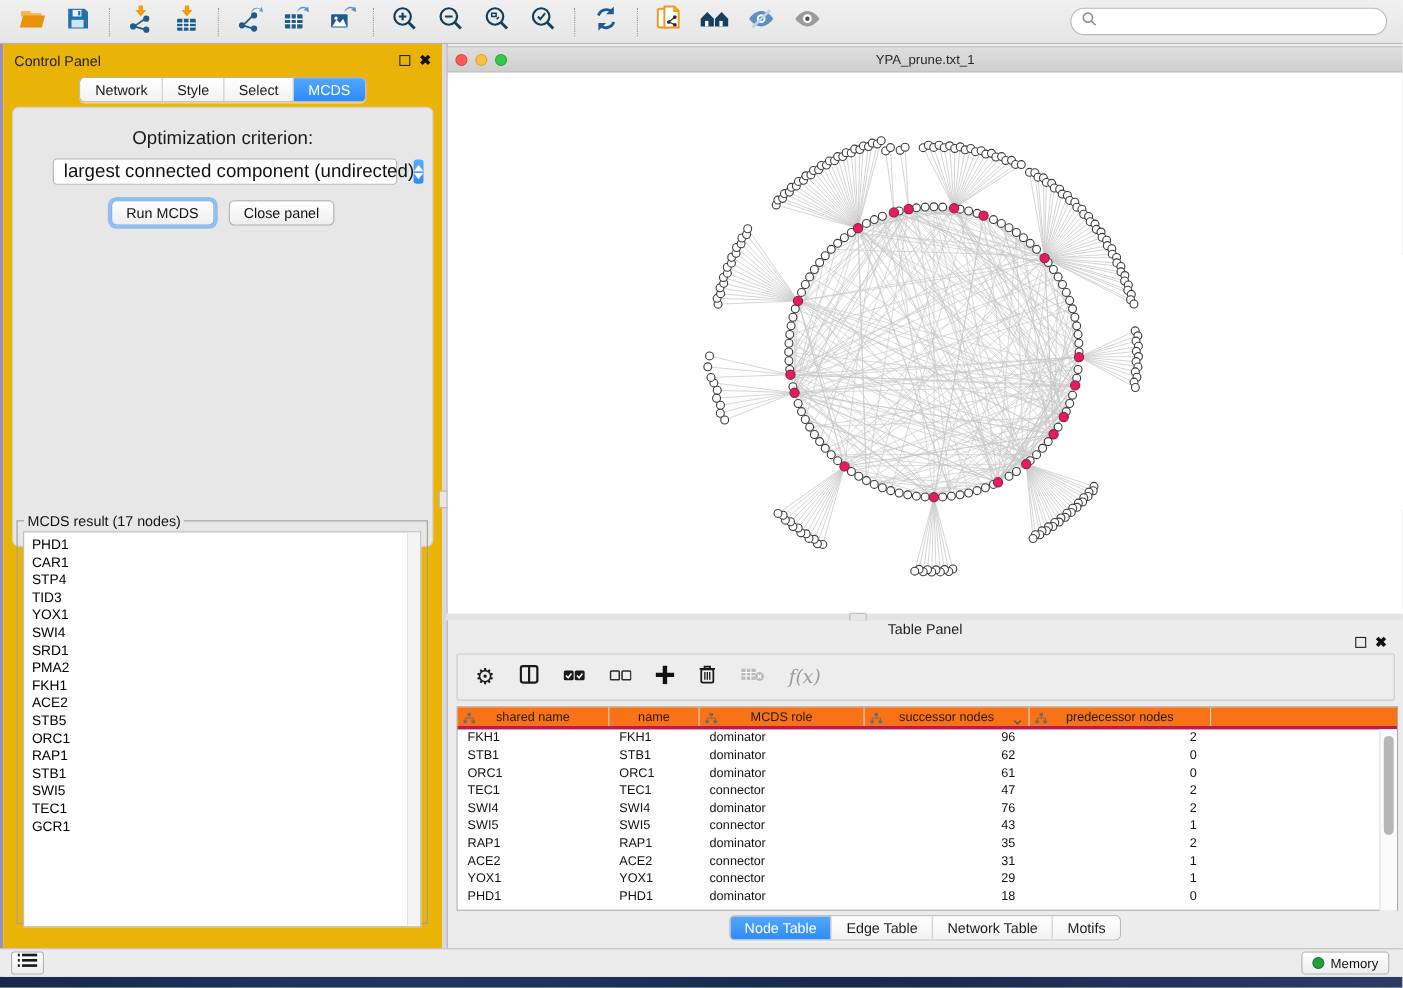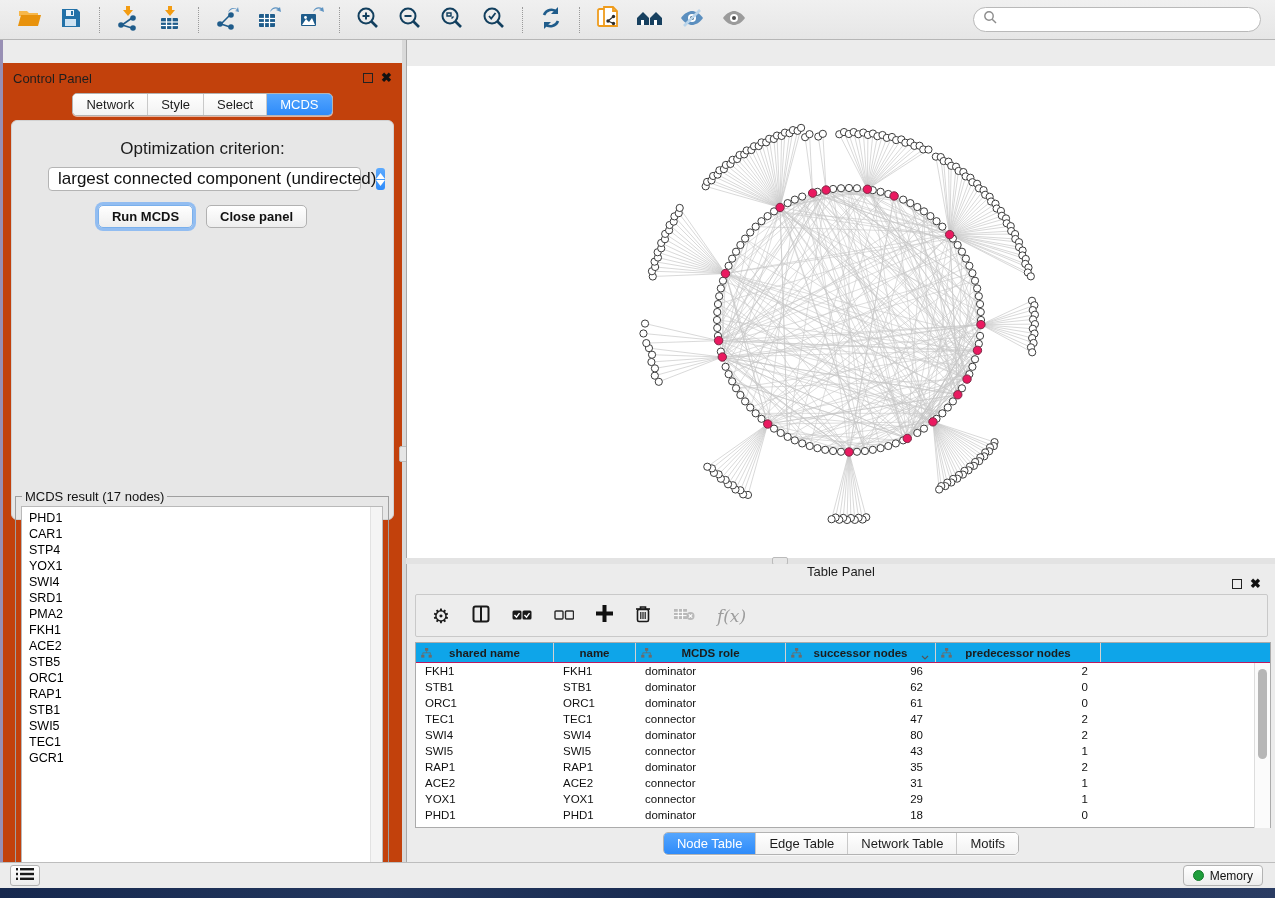--- a/index.html
+++ b/index.html
@@ -18,21 +18,21 @@
     display:flex; align-items:center; padding:0 9px; }
   .searchbox input { border:none; outline:none; flex:1; font-size:12px; background:transparent;
     font-family:"Liberation Sans", sans-serif; }
 
   
   .left-strip { position:absolute; left:0; top:40px; width:3px; height:848px; background:#988fb4; }
   .bottom-strip { position:absolute; left:0; top:888px; width:1275px; height:10px;
     background:linear-gradient(90deg,#16284e,#23375e 30%,#16284e 60%,#2a3c63); }
 
   
-  .control-panel { position:absolute; left:3px; top:40px; width:399px; height:822px; background:#c2410c;margin-top:23px; }
+  .control-panel { position:absolute; left:3px; top:40px; width:399px; height:822px; background:#eab308; }
   .panel-titlebar { height:30px; display:flex; align-items:center; padding:0 10px; }
   .panel-title { font-size:13px; color:#1e1e1e; }
   .win-btns { margin-left:auto; display:flex; align-items:center; gap:8px; }
   .float-btn { width:10px; height:10px; border:1.6px solid #222; background:transparent; }
   .close-btn { font-size:13px; font-weight:bold; color:#111; line-height:10px; }
 
   .seg { display:inline-flex; border:1px solid #b3b3b3; border-radius:5px; overflow:hidden;
     background:#fdfdfd; box-shadow:0 1px 0 rgba(255,255,255,.6); }
   .seg .segtab { padding:3px 13px; font-size:13px; color:#1c1c1c; border-left:1px solid #c9c9c9;
     background:linear-gradient(#ffffff,#f2f2f2); }
@@ -43,21 +43,21 @@
   .cp-inner { position:absolute; left:8px; top:57px; width:383px; height:400px;
     background:#e7e7e7; border:1px solid #d2d2d2; border-radius:6px; }
   .opt-label { text-align:center; margin-top:18px; font-size:17px; color:#1b1b1b; }
   .dropdown { position:absolute; left:36px; top:46px; width:313px; height:24px; background:#fff;
     border:1px solid #b4b4b4; border-radius:4px; display:flex; align-items:center; }
   .dropdown .dd-text { flex:1; font-size:17px; color:#111; padding-left:9px; white-space:nowrap; }
   .dd-stepper { width:20px; height:22px; margin-right:1px; border-radius:3px;
     background:linear-gradient(#5caafe,#2e8bfa); display:flex; flex-direction:column;
     align-items:center; justify-content:center; gap:1px; }
   .dd-stepper svg { display:block; }
-  .btn-row { position:absolute; left:0; top:84px; width:100%; display:flex; justify-content:center; gap:13px;font-weight:bold; }
+  .btn-row { position:absolute; left:0; top:84px; width:100%; display:flex; justify-content:center; gap:13px; }
   .mac-btn { font-size:13px; color:#111; padding:3px 13px; border:1px solid #b1b1b1; border-radius:5px;
     background:linear-gradient(#ffffff,#eeeeee); }
   .mac-btn.focused { box-shadow:0 0 0 3px rgba(77,155,250,.55); border-color:#7ab0ec; }
 
   fieldset.mcds-result { position:absolute; left:12px; top:426px; width:374px; height:374px;
     border:1px solid #9f9f9f; padding:0; }
   fieldset.mcds-result legend { font-size:13px; color:#131313; margin-left:6px; padding:0 3px; }
   .mcds-list { position:absolute; left:5px; top:2px; width:362px; height:360px; background:#fff;
     border:1px solid #b9b9b9; overflow:hidden; }
   .mcds-list ul { list-style:none; padding:3px 0 0 7px; }
@@ -92,21 +92,21 @@
     background:#ececec; border-left:1px solid #a8a8a8; }
   .tp-toolbar { position:absolute; left:8px; top:30px; width:853px; height:43px;
     background:#ededed; border:1px solid #c9c9c9; border-radius:2px;
     display:flex; align-items:center; padding-left:16px; gap:22px; }
   .ttbtn { display:flex; align-items:center; }
   .gear-glyph { font-size:20px; color:#1a1a1a; line-height:20px; }
   .fx-glyph { font-family:"DejaVu Serif", serif; font-style:italic; font-size:17px; color:#9c9c9c; }
 
   .ntable { position:absolute; left:8px; top:78px; width:856px; height:186px;
     background:#fff; border:1px solid #ababab; }
-  .thead { display:flex; height:20px; background:#0ea5e9; border-bottom:1px solid #be185d;font-weight:bold; }
+  .thead { display:flex; height:20px; background:#f97316; border-bottom:3px solid #be185d; }
   .th { position:relative; display:flex; align-items:center; justify-content:center;
     font-size:11.5px; color:#1c1c1c; border-right:1px solid #d2d2d2; }
   .th .colicon { position:absolute; left:5px; top:5px; }
   .th .sorticon { position:absolute; right:6px; top:7px; }
   .c0 { width:138px; } .c1 { width:82px; } .c2 { width:150px; } .c3 { width:150px; } .c4 { width:165px; }
   .th.filler, .tcell.filler { flex:1; border-right:none; }
   .tbody { position:relative; }
   .trow { display:flex; height:16px; }
   .tcell { font-size:11.5px; color:#111; line-height:16px; padding-left:9px; white-space:nowrap; }
   .tcell.num { text-align:right; padding-right:13px; padding-left:0; }
@@ -328,20 +328,21 @@
         <span class="mac-btn">Close panel</span>
       </div>
     </div>
     <fieldset class="mcds-result">
       <legend>MCDS result (17 nodes)</legend>
       <div class="mcds-list" style="position:relative;">
         <ul id="mcds-list">
             <li>PHD1</li>
             <li>CAR1</li>
             <li>STP4</li>
+            <li>TID3</li>
             <li>YOX1</li>
             <li>SWI4</li>
             <li>SRD1</li>
             <li>PMA2</li>
             <li>FKH1</li>
             <li>ACE2</li>
             <li>STB5</li>
             <li>ORC1</li>
             <li>RAP1</li>
             <li>STB1</li>
@@ -352,20 +353,28 @@
         <div class="list-scroll"></div>
       </div>
     </fieldset>
   </div>
 
   <div class="splitter-v">
       <div class="grip"></div>
     </div>
 
   <div class="network-window">
+    <div class="net-titlebar">
+      <span class="net-title">YPA_prune.txt_1</span>
+      <span class="lights">
+        <span class="light red"></span>
+        <span class="light yellow"></span>
+        <span class="light green"></span>
+      </span>
+    </div>
     <div class="net-canvas">
       <svg id="graph-svg" width="869" height="492" viewBox="0 0 869 492">
           <g stroke="#8f8f8f" stroke-width="0.6" opacity="0.5">
             <line x1="550.784656898106" y1="328.76562327407794" x2="360.59310881303225" y2="357.9082194403946"></line>
             <line x1="315.3057014592753" y1="291.048005577544" x2="550.784656898106" y2="328.76562327407794"></line>
             <line x1="550.784656898106" y1="328.76562327407794" x2="360.59310881303225" y2="357.9082194403946"></line>
             <line x1="560.0283592627966" y1="313.1041995947176" x2="329.03687205620895" y2="185.7114085285493"></line>
             <line x1="500.27877256851036" y1="372.43810479701136" x2="325.1198046137763" y2="315.3434587097774"></line>
             <line x1="460.37084932672866" y1="123.28461492611274" x2="573.0375713809431" y2="269.9108417937027"></line>
             <line x1="573.9195891665206" y1="258.6067335647301" x2="380.65654129022255" y2="370.8801953862237"></line>
@@ -1288,21 +1297,21 @@
             <div class="tcell c1">TEC1</div>
             <div class="tcell c2">connector</div>
             <div class="tcell c3 num">47</div>
             <div class="tcell c4 num">2</div>
             <div class="tcell filler"></div>
           </div>
           <div class="trow">
             <div class="tcell c0">SWI4</div>
             <div class="tcell c1">SWI4</div>
             <div class="tcell c2">dominator</div>
-            <div class="tcell c3 num">80</div>
+            <div class="tcell c3 num">76</div>
             <div class="tcell c4 num">2</div>
             <div class="tcell filler"></div>
           </div>
           <div class="trow">
             <div class="tcell c0">SWI5</div>
             <div class="tcell c1">SWI5</div>
             <div class="tcell c2">connector</div>
             <div class="tcell c3 num">43</div>
             <div class="tcell c4 num">1</div>
             <div class="tcell filler"></div>

